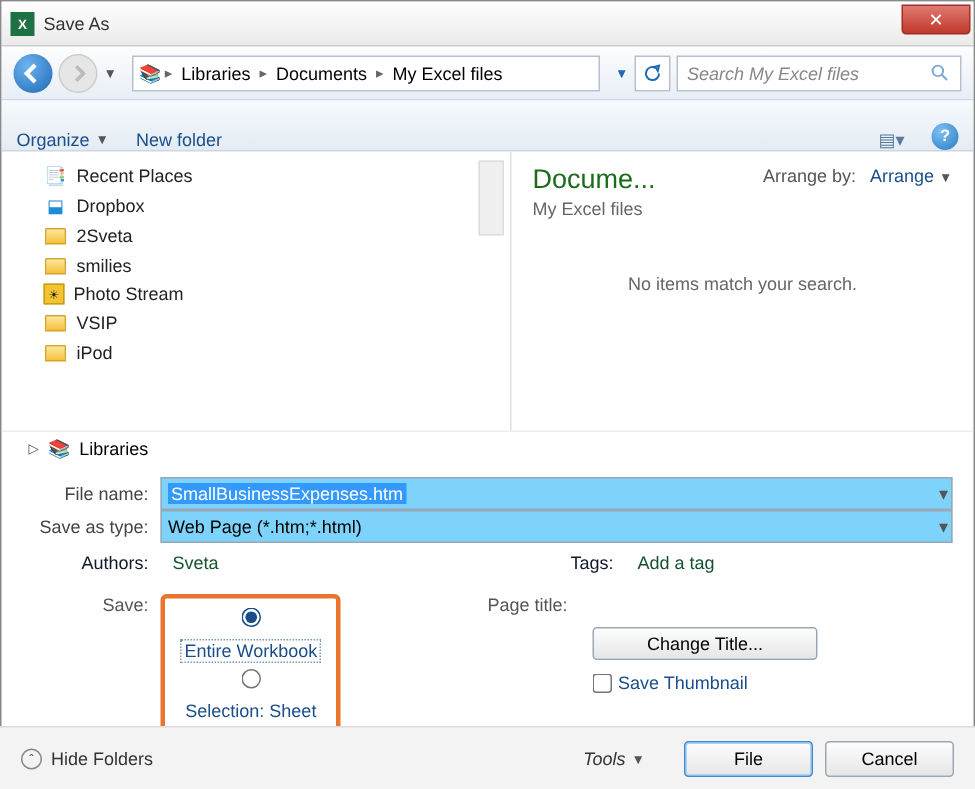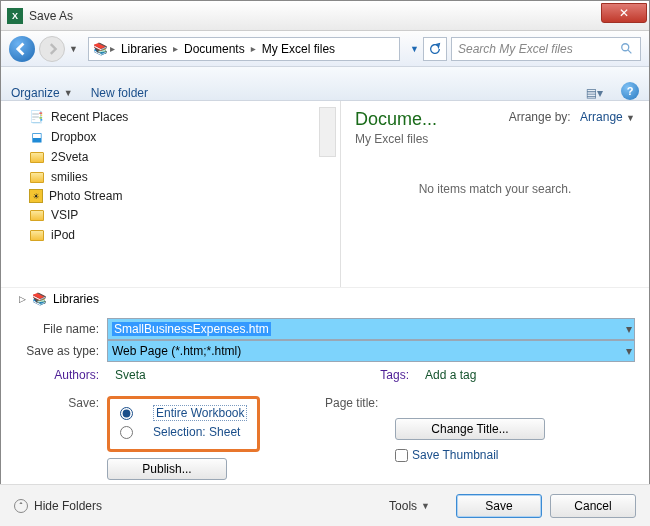--- a/index.html
+++ b/index.html
@@ -37,39 +37,39 @@
 .preview .empty { text-align:center; color:#666; margin-top:36px; }
 .libs-row { border-top:1px solid #eee; padding:4px 0 4px 18px; display:flex; align-items:center; gap:6px; }
 .form { padding:8px 14px 10px 14px; }
 .form-row { display:flex; align-items:center; margin-bottom:0; }
 .form-row label { width:92px; text-align:right; color:#444; padding-right:8px; }
 .form-row .field { flex:1; height:22px; border:1px solid #9aa7b5; background:#7dd3fc; display:flex; align-items:center; padding:0 4px; position:relative; }
 .form-row .field .sel { background:#3399ff; color:#fff; padding:0 2px; }
 .form-row .field .dd { position:absolute; right:2px; color:#555; }
 .meta-row { display:flex; padding:6px 0 0 0; }
 .meta-col { flex:1; display:flex; gap:8px; }
-.meta-col label { width:92px; text-align:right; color:#4c1d95; padding-right:8px; }
+.meta-col label { width:92px; text-align:right; color:#0f172a; padding-right:8px; }
 .meta-col .val, .meta-col a { color:#14532d; }
 .save-region { display:flex; margin-top:14px; }
 .save-left { flex:1; display:flex; }
 .save-left .lbl { width:92px; text-align:right; padding-right:8px; color:#555; }
 .highlight-box { border:3px solid #e8762c; border-radius:4px; padding:6px 10px; display:inline-block; }
-.radio-row { display:flex; align-items:center; gap:20px; color:#1a4e8a; margin-bottom:4px; }
+.radio-row { display:flex; align-items:center; gap:8px; color:#1a4e8a; margin-bottom:4px;flex-direction:column; }
 .radio-row input { accent-color:#1a4e8a; }
 .publish-btn { margin-top:6px; width:120px; height:22px; border:1px solid #9aa7b5; background:linear-gradient(#fdfdfd,#e6e6e6); text-align:center; line-height:20px; border-radius:3px; margin-left:92px; }
 .save-right { flex:1; }
 .pt-row { display:flex; align-items:center; gap:8px; margin-bottom:8px; }
 .pt-row label { color:#555; }
 .pt-input { width:150px; height:22px; border:1px solid #ccc; background:#f4f4f4; color:#888; padding:0 6px; line-height:20px; }
 .chg-title { width:150px; height:22px; border:1px solid #9aa7b5; background:linear-gradient(#fdfdfd,#e6e6e6); text-align:center; line-height:20px; border-radius:3px; margin-left:70px; }
 .thumb-row { margin-left:70px; margin-top:8px; display:flex; align-items:center; gap:4px; color:#1a4e8a; }
 .footer { position:absolute; bottom:0; left:0; right:0; height:42px; border-top:1px solid #dcdcdc; background:#f3f3f3; display:flex; align-items:center; padding:0 14px; }
 .hide-folders { display:flex; align-items:center; gap:6px; color:#333; }
 .footer .spacer { flex:1; }
-.tools-link { color:#333; margin-right:18px; display:flex; align-items:center; gap:4px; }
+.tools-link { color:#333; margin-right:18px; display:flex; align-items:center; gap:4px;font-style:italic; }
 .btn { width:86px; height:24px; border:1px solid #9aa7b5; background:linear-gradient(#fdfdfd,#e6e6e6); border-radius:3px; text-align:center; line-height:22px; margin-left:8px; }
 .btn.primary { border:1px solid #3b8bd4; box-shadow:0 0 0 1px #aed2f2 inset; }
 .chev { font-size:9px; color:#555; }
 </style>
 </head>
 <body>
 
 <div class="titlebar">
   <div class="excel-icon">X</div>
   <span class="title">Save As</span>
@@ -247,15 +247,15 @@
 <div class="footer">
   <div class="hide-folders">
     <span style="border:1px solid #888;border-radius:50%;width:14px;height:14px;display:inline-flex;align-items:center;justify-content:center;font-size:9px">ˆ</span>
     <span>Hide Folders</span>
   </div>
   <div class="spacer"></div>
   <div class="tools-link">
     <span>Tools</span>
     <span class="chev">▼</span>
   </div>
-  <div class="btn primary"><span>Save</span></div>
+  <div class="btn primary"><span>File</span></div>
   <div class="btn"><span>Cancel</span></div>
 </div>
 
 </body></html>

